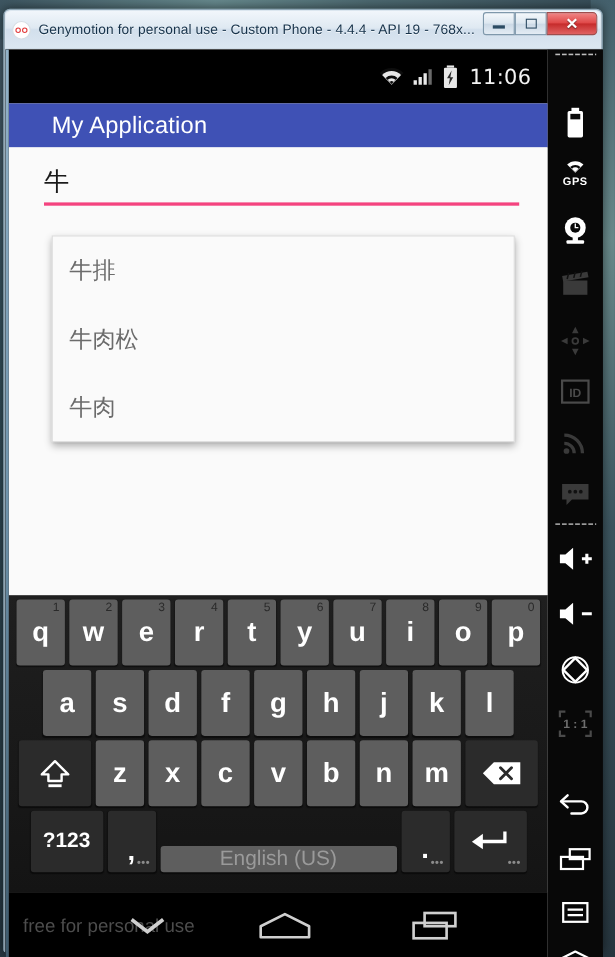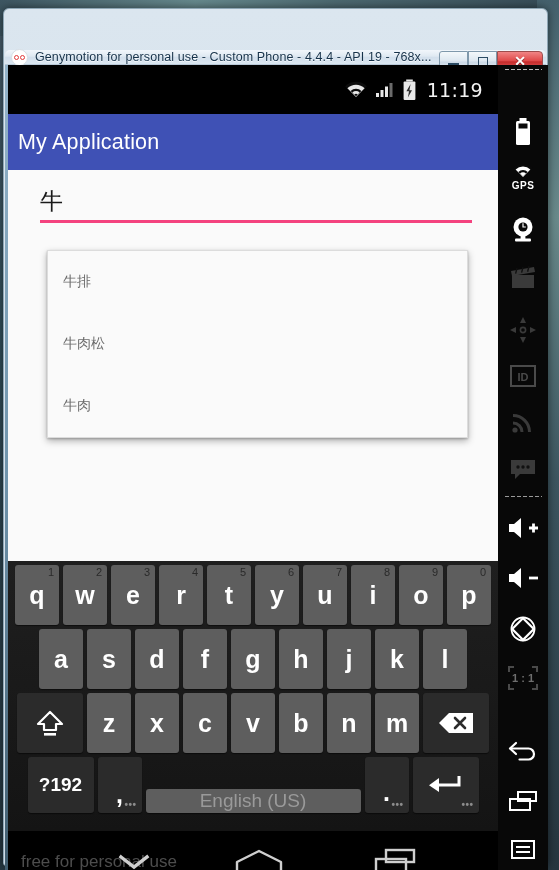--- a/index.html
+++ b/index.html
@@ -31,25 +31,25 @@
     position: absolute; left: 3px; top: 8px;
     width: 545px; height: 858px;
     border: 1px solid #8ea6b5;
     border-radius: 6px 6px 3px 3px;
     background: linear-gradient(180deg,#dbe6ef 0%, #cfdbe6 100%);
     box-shadow: 0 0 10px rgba(0,0,0,.55);
     padding: 1px;
   }
   #titlebar {
     position: relative;
-    height: 15px;
+    height: 35px;
     border-radius: 5px 5px 0 0;
     background: linear-gradient(180deg,#f1f6fb 0%,#dfe9f2 45%,#d2dfec 50%,#dbe7f1 100%);
     border-bottom: 1px solid #b9c9d8;
-    display: flex; align-items: center; margin-top: 40px;
+    display: flex; align-items: center;
   }
   #win-logo {
     width: 17px; height: 17px; margin-left: 6px; flex: 0 0 auto;
     border-radius: 50%;
     background: #fff;
     border: 1px solid #d7dee4;
     display: flex; align-items: center; justify-content: center;
     gap: 1px;
   }
   #win-logo i {
@@ -113,22 +113,22 @@
     padding-right: 15px; gap: 7px; flex: 0 0 auto;
   }
   #statusbar svg { display: block; }
   #clock {
     color: #f2f2f2; font-size: 19px; letter-spacing: .3px;
     font-family: "DejaVu Sans", sans-serif; margin-left: 3px;
   }
 
   
   #appbar {
-    height: 56px; flex: 0 0 auto;
-    display: flex; align-items: center; padding-left: 10px;
+    height: 40px; flex: 0 0 auto;
+    display: flex; align-items: center; padding-left: 39px;
   }
   #app-title {
     color: #fff; font-size: 21.5px; letter-spacing: .2px;
   }
 
   
   #content { position: relative; flex: 1 1 auto; background: #fafafa; }
 
   #edit-wrap {
     position: absolute; left: 32px; top: 16px; width: 432px;
@@ -142,21 +142,21 @@
   #dropdown {
     position: absolute; left: 39px; top: 80px;
     width: 421px;
     background: #fafafa;
     border: 1px solid #dcdcdc;
     box-shadow: 0 3px 7px rgba(0,0,0,.30), 0 1px 2px rgba(0,0,0,.22);
   }
   .sugg {
     height: 62px; display: flex; align-items: center;
     padding-left: 15px;
-    font-size: 14px; color: #6b6b6b;
+    font-size: 21px; color: #6b6b6b;
     font-family: "DejaVu Sans", sans-serif;
   }
 
   
   #keyboard {
     flex: 0 0 auto; height: 270px;
     background: linear-gradient(180deg,#1f1f1f 0%,#141414 100%);
     padding: 4px 2px 2px 2px;
     display: flex; flex-direction: column; gap: 4px;
   }
@@ -263,21 +263,21 @@
             <path d="M1 17 V13 H4 V17Z" fill="#e8e8e8"></path>
             <path d="M5.5 17 V10 H8.5 V17Z" fill="#e8e8e8"></path>
             <path d="M10 17 V6.5 H13 V17Z" fill="#e8e8e8"></path>
             <path d="M14.5 17 V3 H17.5 V17Z" fill="#6a6a6a"></path>
           </svg>
           <svg width="15" height="22" viewBox="0 0 15 22">
             <rect x="4.2" y="0.5" width="6.6" height="2" fill="#e8e8e8"></rect>
             <rect x="1.6" y="2.5" width="11.8" height="18.5" rx="1" fill="#e8e8e8"></rect>
             <path d="M8.6 5 4.4 12.2h2.6L5.9 18.6 10 11.2H7.4Z" fill="#2c2c2c"></path>
           </svg>
-          <div id="clock">11:19</div>
+          <div id="clock">11:06</div>
         </div>
 
         <div id="appbar" style="background: rgb(63, 81, 181);">
           <div id="app-title">My Application</div>
         </div>
 
         <div id="content">
 
           <div id="edit-wrap">
             <div id="edit-text">牛</div>
@@ -397,21 +397,21 @@
               </div>
             <div class="key dark" style="width:66px">
               <svg width="40" height="26" viewBox="0 0 40 26">
                 <path d="M13 3h24v20H13L3 13Z" fill="#fff"></path>
                 <path d="M19 8l10 10M29 8 19 18" stroke="#2b2b2b" stroke-width="2.6" stroke-linecap="round"></path>
               </svg>
             </div>
           </div>
 
           <div class="kbrow" id="row4">
-            <div class="key dark" style="width:66px;font-size:19px">?192</div>
+            <div class="key dark" style="width:66px;font-size:19px">?123</div>
             <div class="key dark" style="width:44px;align-items:flex-end;padding-bottom:4px">
               <span>,</span>
               <span class="dots">•••</span>
             </div>
             <div class="key space" style="width:215px">English (US)</div>
             <div class="key dark" style="width:44px;align-items:flex-end;padding-bottom:6px">
               <span>.</span>
               <span class="dots">•••</span>
             </div>
             <div class="key dark" style="width:66px">

